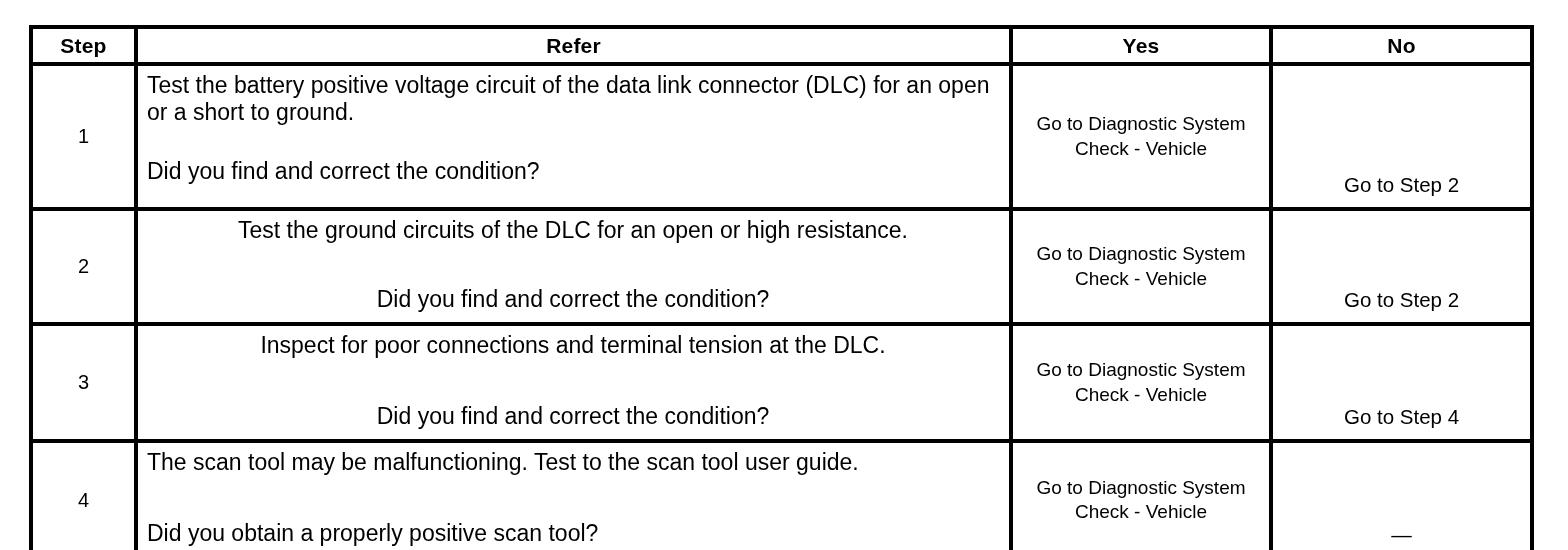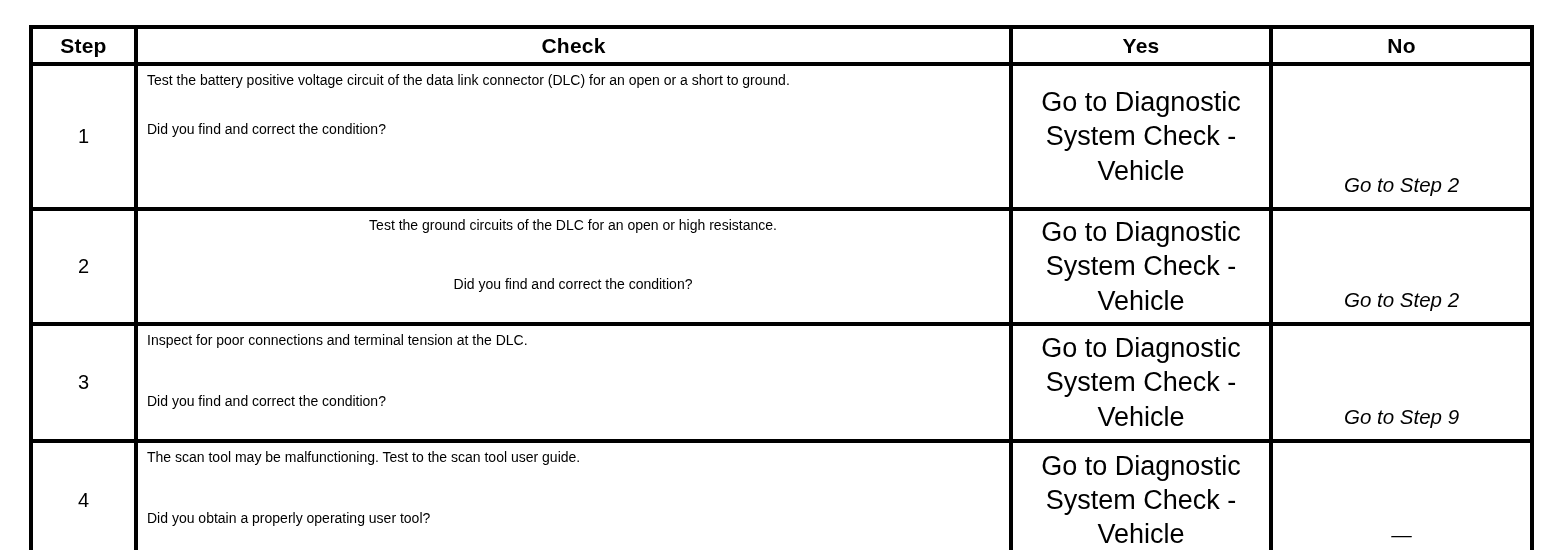--- a/index.html
+++ b/index.html
@@ -59,54 +59,53 @@
   td.step-cell {
     text-align: center;
     vertical-align: middle;
     font-size: 20px;
   }
 
   td.action-cell {
     vertical-align: top;
     text-align: left;
     padding: 6px 10px 6px 9px;
-    font-size: 14px;
+    font-size: 23px;
     line-height: 1.18;
     margin-top: 44px;
   }
   .action-cell .action-main {
     display: block;
   }
   .action-cell .action-question {
     display: block;
   }
   .action-cell .action-gap {
     display: block;
   }
 
   td.yes-cell {
     text-align: center;
     vertical-align: middle;
-    font-size: 27px;
+    font-size: 19px;
     line-height: 1.27;
     padding: 2px 8px;
   }
 
   td.no-cell {
     text-align: center;
     vertical-align: bottom;
     font-size: 20.5px;
     padding: 0 8px 10px 8px;
-    font-style: italic;
   }
 
   
   tr.r1 td { height: 129px; }
   tr.r2 td { height: 99px; text-align: center; }
-  tr.r3 td { height: 101px; }
+  tr.r3 td { height: 101px; text-align: center; }
   tr.r4 td { height: 102px; }
 
   
   tr.r1 .action-gap { height: 32px; }
   tr.r2 .action-gap { height: 42px; }
   tr.r3 .action-gap { height: 44px; }
   tr.r4 .action-gap { height: 44px; }
 </style>
 </head>
 <body>
@@ -117,21 +116,21 @@
     <colgroup>
       <col class="c-step">
       <col class="c-action">
       <col class="c-yes">
       <col class="c-no">
     </colgroup>
 
     <thead>
       <tr>
         <th>Step</th>
-        <th>Check</th>
+        <th>Refer</th>
         <th>Yes</th>
         <th>No</th>
       </tr>
     </thead>
 
     <tbody>
 
       <tr class="r1">
         <td class="step-cell">1</td>
         <td class="action-cell">
@@ -155,29 +154,29 @@
       </tr>
 
       <tr class="r3">
         <td class="step-cell">3</td>
         <td class="action-cell">
           <span class="action-main">Inspect for poor connections and terminal tension at the DLC.</span>
           <span class="action-gap"></span>
           <span class="action-question">Did you find and correct the condition?</span>
         </td>
         <td class="yes-cell">Go to Diagnostic System Check - Vehicle</td>
-        <td class="no-cell">Go to Step 9</td>
+        <td class="no-cell">Go to Step 4</td>
       </tr>
 
       <tr class="r4">
         <td class="step-cell">4</td>
         <td class="action-cell">
           <span class="action-main">The scan tool may be malfunctioning. Test to the scan tool user guide.</span>
           <span class="action-gap"></span>
-          <span class="action-question">Did you obtain a properly operating user tool?</span>
+          <span class="action-question">Did you obtain a properly positive scan tool?</span>
         </td>
         <td class="yes-cell">Go to Diagnostic System Check - Vehicle</td>
         <td class="no-cell">—</td>
       </tr>
 
     </tbody>
   </table>
 
 </div>
 

